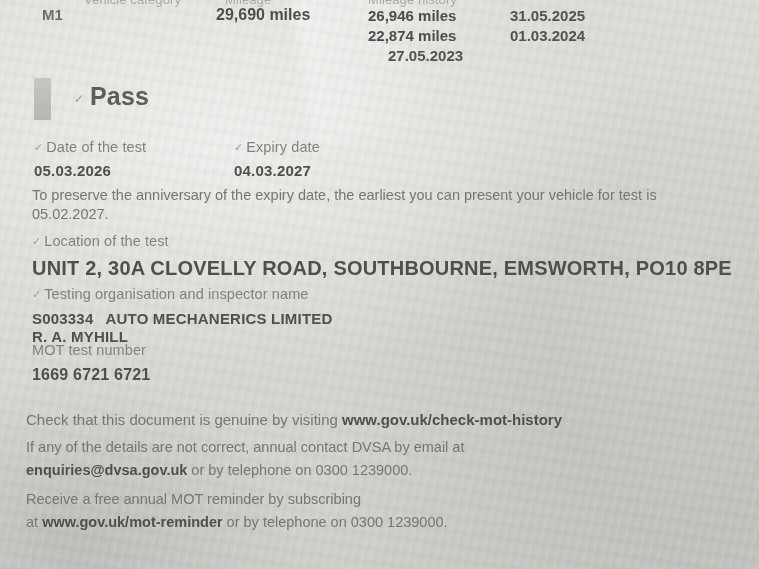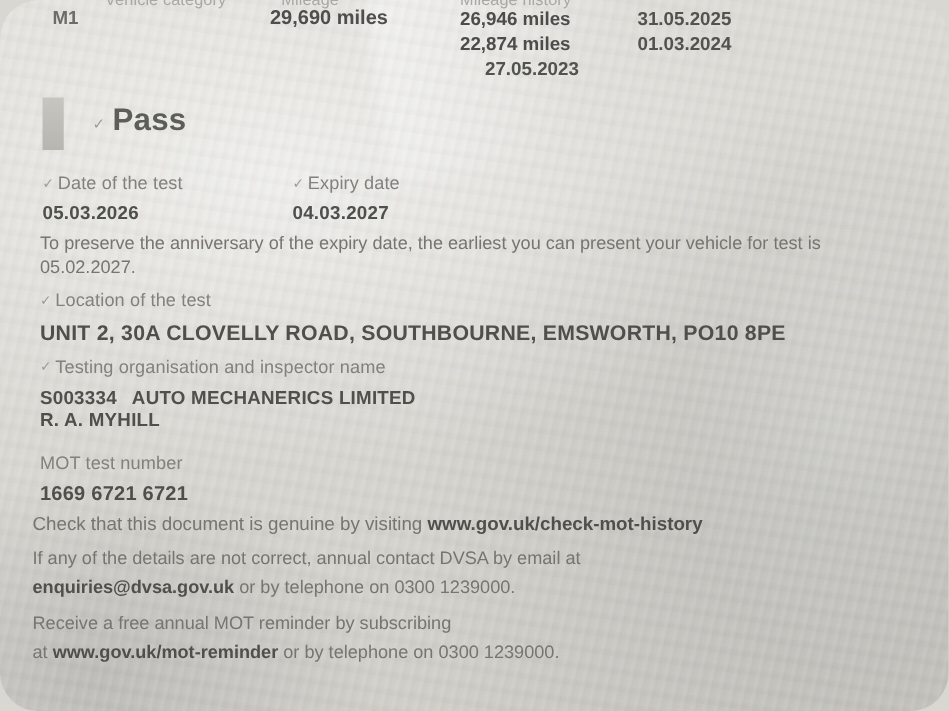--- a/index.html
+++ b/index.html
@@ -18,21 +18,20 @@
   .page {
     position: relative;
     width: 759px;
     height: 569px;
     background:
       radial-gradient(ellipse 520px 300px at 30% 25%, rgba(255,255,255,0.55) 0%, rgba(255,255,255,0.12) 55%, rgba(255,255,255,0) 78%),
       radial-gradient(ellipse 420px 420px at 88% 72%, rgba(168,168,164,0.40) 0%, rgba(168,168,164,0.10) 60%, rgba(0,0,0,0) 80%),
       radial-gradient(ellipse 300px 220px at 10% 95%, rgba(150,150,148,0.35) 0%, rgba(0,0,0,0) 75%),
       linear-gradient(160deg, #e3e2dd 0%, #dcdbd6 35%, #d3d2cd 70%, #c9c8c3 100%);
     overflow: hidden;
-    border-radius: 31px;
   }
   .page::after {
     
     content: "";
     position: absolute;
     inset: 0;
     background:
       repeating-linear-gradient(103deg, rgba(255,255,255,0.045) 0px, rgba(255,255,255,0.045) 2px, rgba(0,0,0,0.02) 4px, rgba(0,0,0,0) 9px),
       repeating-linear-gradient(8deg, rgba(0,0,0,0.014) 0px, rgba(0,0,0,0.014) 3px, rgba(255,255,255,0.03) 7px, rgba(255,255,255,0) 14px);
     pointer-events: none;
@@ -154,27 +153,27 @@
   .blk { position: absolute; }
 
   .b-dates { left: 34px; top: 138px; }
   .b-dates .cols { display: flex; }
   .b-dates .c1 { width: 200px; }
   .b-dates .row2 { margin-top: 6px; }
 
   .b-preserve { left: 32px; top: 186px; width: 670px; }
 
   .b-location { left: 32px; top: 232px; }
-  .b-location .val { margin-top: 7px; font-size: 17px; }
+  .b-location .val { margin-top: 7px; font-size: 20px; }
 
   .b-org { left: 32px; top: 285px; }
   .b-org .val { margin-top: 7px; line-height: 18px; }
   .b-org .org-line span.code { margin-right: 12px; margin-top: 33px; }
 
-  .b-testnum { left: 32px; top: 363px; }
+  .b-testnum { left: 32px; top: 342px; }
   .b-testnum .val { margin-top: 8px; font-size: 16px; }
 
   .b-check { left: 26px; top: 410px; width: 700px; }
   .b-check .note { font-size: 15px; }
   .b-check b { color: #4f4f4c; }
 
   .b-dvsa { left: 26px; top: 438px; width: 700px; }
   .b-dvsa .note { font-size: 14.5px; }
   .b-dvsa b { color: #4f4f4c; }
   .b-dvsa .l2 { margin-top: 4px; }

